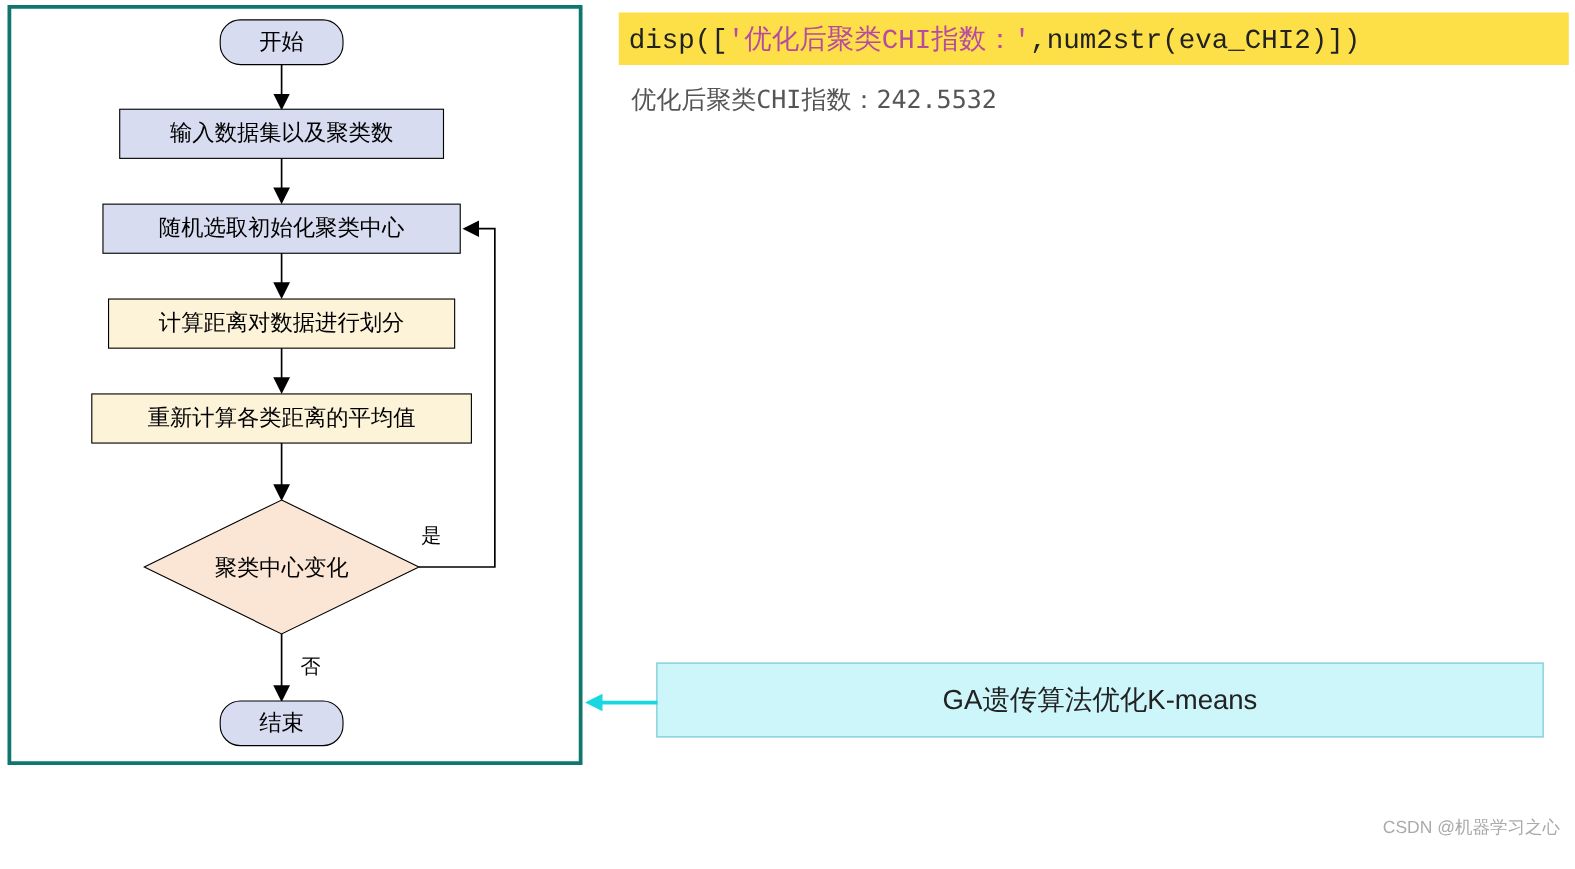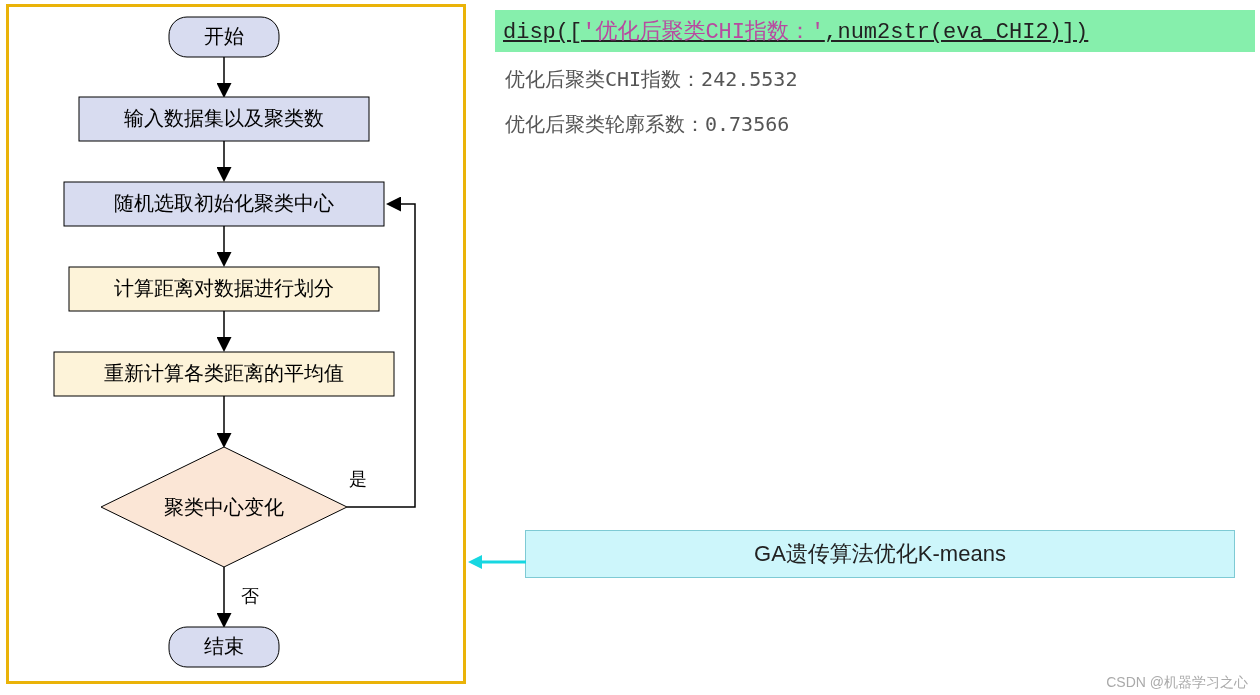--- a/index.html
+++ b/index.html
@@ -9,22 +9,22 @@
     height: 695px;
     font-family: "Microsoft YaHei", SimSun, sans-serif;
     background: #fff;
     position: relative;
   }
   .flowchart-panel {
     position: absolute;
     left: 6px;
     top: 4px;
     width: 460px;
-    height: 680px;
-    border: 3px solid #eab308;
+    height: 608px;
+    border: 3px solid #0f766e;
   }
   .flowchart-panel svg { width: 100%; height: 100%; display: block; }
   .node-text {
     font-size: 20px;
     font-family: "SimSun", serif;
     text-anchor: middle;
     fill: #000;
   }
   .label-text {
     font-size: 18px;
@@ -32,66 +32,65 @@
     fill: #000;
   }
 
   .right-panel {
     position: absolute;
     left: 495px;
     top: 0;
     width: 760px;
   }
   .code-line {
-    background: #86efac;
+    background: #fde047;
     padding: 6px 8px;
     margin: 10px 0 14px 0;
     font-family: Consolas, "Courier New", monospace;
     font-size: 22px;
     color: #222;
     white-space: nowrap;
-    text-decoration: underline;
   }
   .code-line .kw { color: #222; }
   .code-line .str { color: #b84aa0; }
   .out-line {
     font-family: Consolas, "SimSun", monospace;
     font-size: 20px;
     color: #555;
     margin: 0 0 18px 10px;
     white-space: nowrap;
   }
 
   .callout-box {
     position: absolute;
     left: 525px;
     top: 530px;
     width: 710px;
-    height: 48px;
+    height: 60px;
     background: #cdf6fb;
     border: 1px solid #7ecad4;
     display: flex;
     align-items: center;
     justify-content: center;
     font-size: 22px;
     font-family: "Microsoft YaHei", sans-serif;
     color: #222;
   }
   .callout-arrow {
     position: absolute;
     left: 468px;
     top: 552px;
     width: 60px;
     height: 20px;
   }
 
   .watermark {
     position: absolute;
     right: 12px;
-    bottom: 3px;
+    bottom: 24px;
     font-size: 14px;
     color: #aaa;
     font-family: "Microsoft YaHei", sans-serif;
   }
 </style>
 </head>
 <body>
 
 <div class="flowchart-panel">
   <svg viewBox="0 0 454 674">
@@ -140,21 +139,20 @@
   </svg>
 </div>
 
 <div class="right-panel">
   <div class="code-line">
     <span class="kw">disp([</span><span class="str">'优化后聚类CHI指数：'</span><span class="kw">,num2str(eva_CHI2)])</span>
   </div>
   <div class="out-line">优化后聚类CHI指数：242.5532</div>
 
 
-  <div class="out-line">优化后聚类轮廓系数：0.73566</div>
 </div>
 
 <div class="callout-box">
   <span>GA遗传算法优化K-means</span>
 </div>
 
 <svg class="callout-arrow" viewBox="0 0 60 20">
   <line x1="58" y1="10" x2="12" y2="10" stroke="#17d7e1" stroke-width="3"></line>
   <polygon points="0,10 14,3 14,17" fill="#17d7e1"></polygon>
 </svg>

